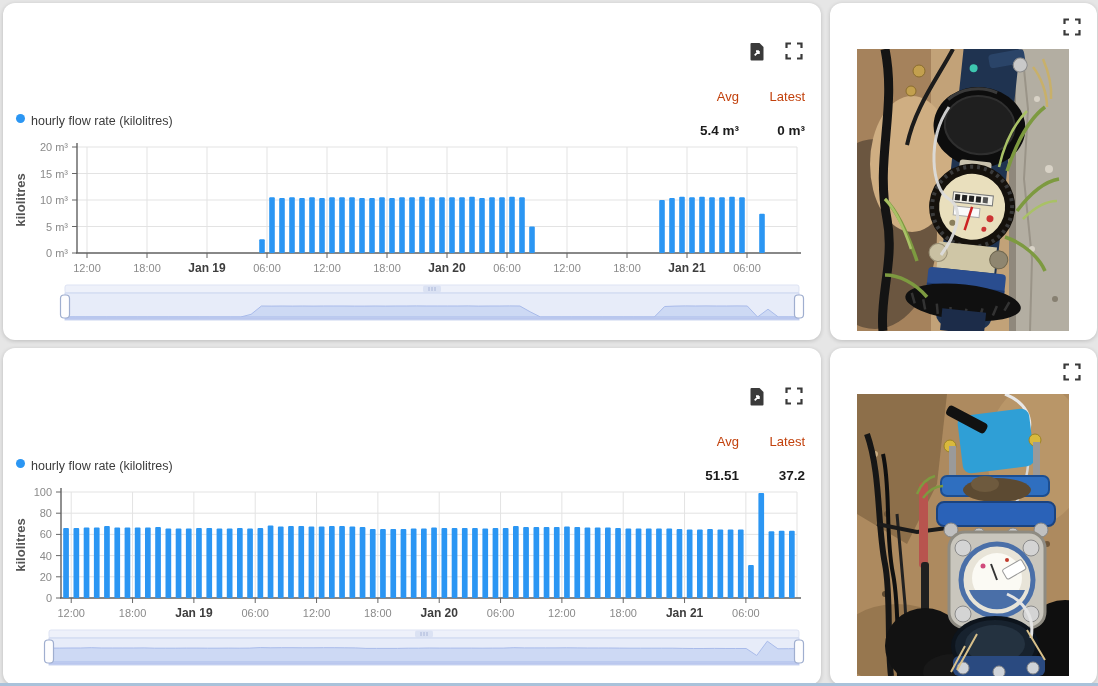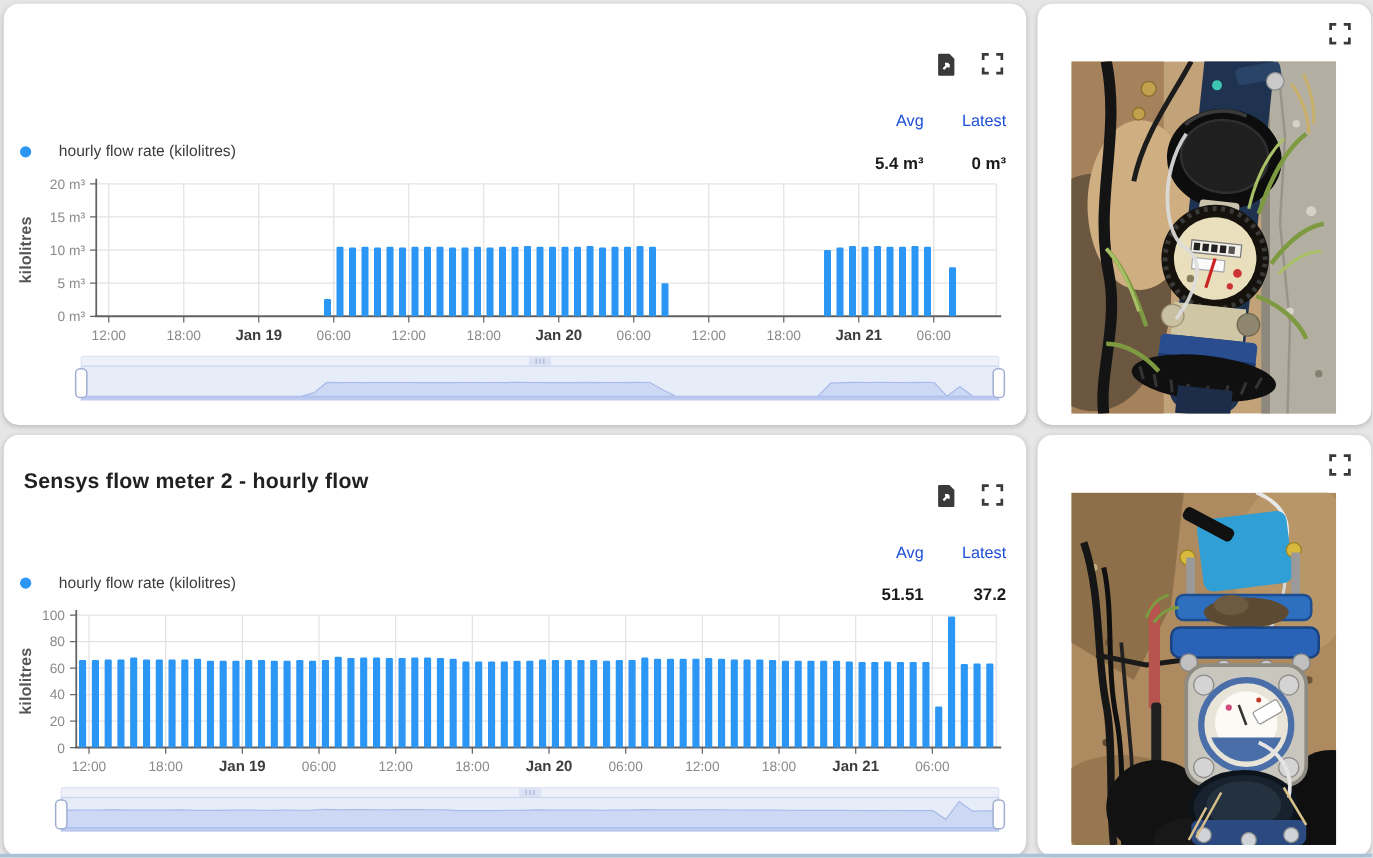--- a/index.html
+++ b/index.html
@@ -5,23 +5,23 @@
   html,body{margin:0;padding:0}
   body{width:1098px;height:686px;background:#e6e6e6;font-family:"Liberation Sans",sans-serif;position:relative;overflow:hidden}
   .grid{position:absolute;top:3px;left:3px;right:1px;display:grid;grid-template-columns:1fr 267px;grid-template-rows:337px 337px;gap:8px 9px}
   .card{background:#fff;border-radius:12px;box-shadow:0 1px 4px rgba(0,0,0,.18);position:relative;overflow:hidden}
   .card-title{position:absolute;top:27px;left:16px;font-size:17px;font-weight:700;color:#212121;letter-spacing:.2px}
   .icon-row{position:absolute;top:38px;right:16px;display:flex;gap:17px;align-items:center}
   .icon-btn{width:20px;height:20px;padding:0;border:0;background:none;cursor:pointer;display:block}
   .icon-btn svg{display:block}
   .stats{position:absolute;top:86px;right:16px;display:flex;gap:24px}
   .stat{text-align:right;min-width:42px}
-  .stat-label{font-size:13px;color:#1d4ed8}
+  .stat-label{font-size:13px;color:#c2410c}
   .stat-value{font-size:13.5px;font-weight:700;color:#1b1b1b;margin-top:19px}
-  .legend{position:absolute;top:111px;left:13px;display:flex;align-items:center;gap:22px;cursor:pointer}
+  .legend{position:absolute;top:111px;left:13px;display:flex;gap:6px;cursor:pointer}
   .legend-dot{width:9px;height:9px;border-radius:50%;background:#2b96f3}
   .legend-label{font-size:12.5px;color:#3c3c3c}
   .chart-wrap{position:absolute;top:138px;left:8px;height:138px}
   .slider-wrap{position:absolute;top:280px;left:8px;height:42px;cursor:ew-resize}
   .photo-frame{position:absolute;top:46px;left:27px;width:212px;height:282px;overflow:hidden}
   .fs-abs{position:absolute;top:14px;right:14px}
   .bottom-edge{position:absolute;left:0;right:0;bottom:0;height:3px;background:#a9c2da}
   svg text{font-family:"Liberation Sans",sans-serif}
 </style>
 </head>
@@ -222,21 +222,20 @@
         </g>
         <path d="M92 58C70 90 74 140 92 150c18 12 4 40-8 56" stroke="#dcdcdc" stroke-width="3" fill="none" opacity=".92"></path>
         <path d="M150 122c10-30 22-52 38-64M160 162c15-20 30-30 42-32M148 188c18 6 34 20 40 34M60 212c-10-30-20-50-32-62M70 248c-12-14-28-22-42-22" stroke="#7d9a40" stroke-width="3.5" fill="none"></path>
         <path d="M142 118c6-26 16-44 28-56M166 170c12-12 24-18 34-18M54 200c-8-24-16-40-26-50" stroke="#a9c166" stroke-width="2.5" fill="none"></path>
         <path d="M176 18c8 10 14 26 14 40M186 10c6 14 9 26 8 40" stroke="#c8b06a" stroke-width="2.5" fill="none"></path>
       </svg>
     </div>
   </div>
 
   <div class="card">
-    <div class="card-title">Sensys flow meter 2 - hourly flow</div>
     <div class="icon-row">
       <button class="icon-btn">
         <svg width="18" height="19" viewBox="0 0 18 19">
           <path d="M3.5 1h8l4 4v12.5a1 1 0 0 1-1 1h-11a1 1 0 0 1-1-1V2a1 1 0 0 1 1-1z" fill="#3a3a3a"></path>
           <path d="M6.7 13.3l4.2-4.2M10.9 12v-2.9M8 9.1h2.9" stroke="#fff" stroke-width="1.7" fill="none"></path>
         </svg>
       </button>
       <button class="icon-btn">
         <svg width="18" height="18" viewBox="0 0 18 18">
           <path d="M1.5 6V1.5H6M12 1.5h4.5V6M16.5 12v4.5H12M6 16.5H1.5V12" stroke="#3a3a3a" stroke-width="2.2" fill="none"></path>

